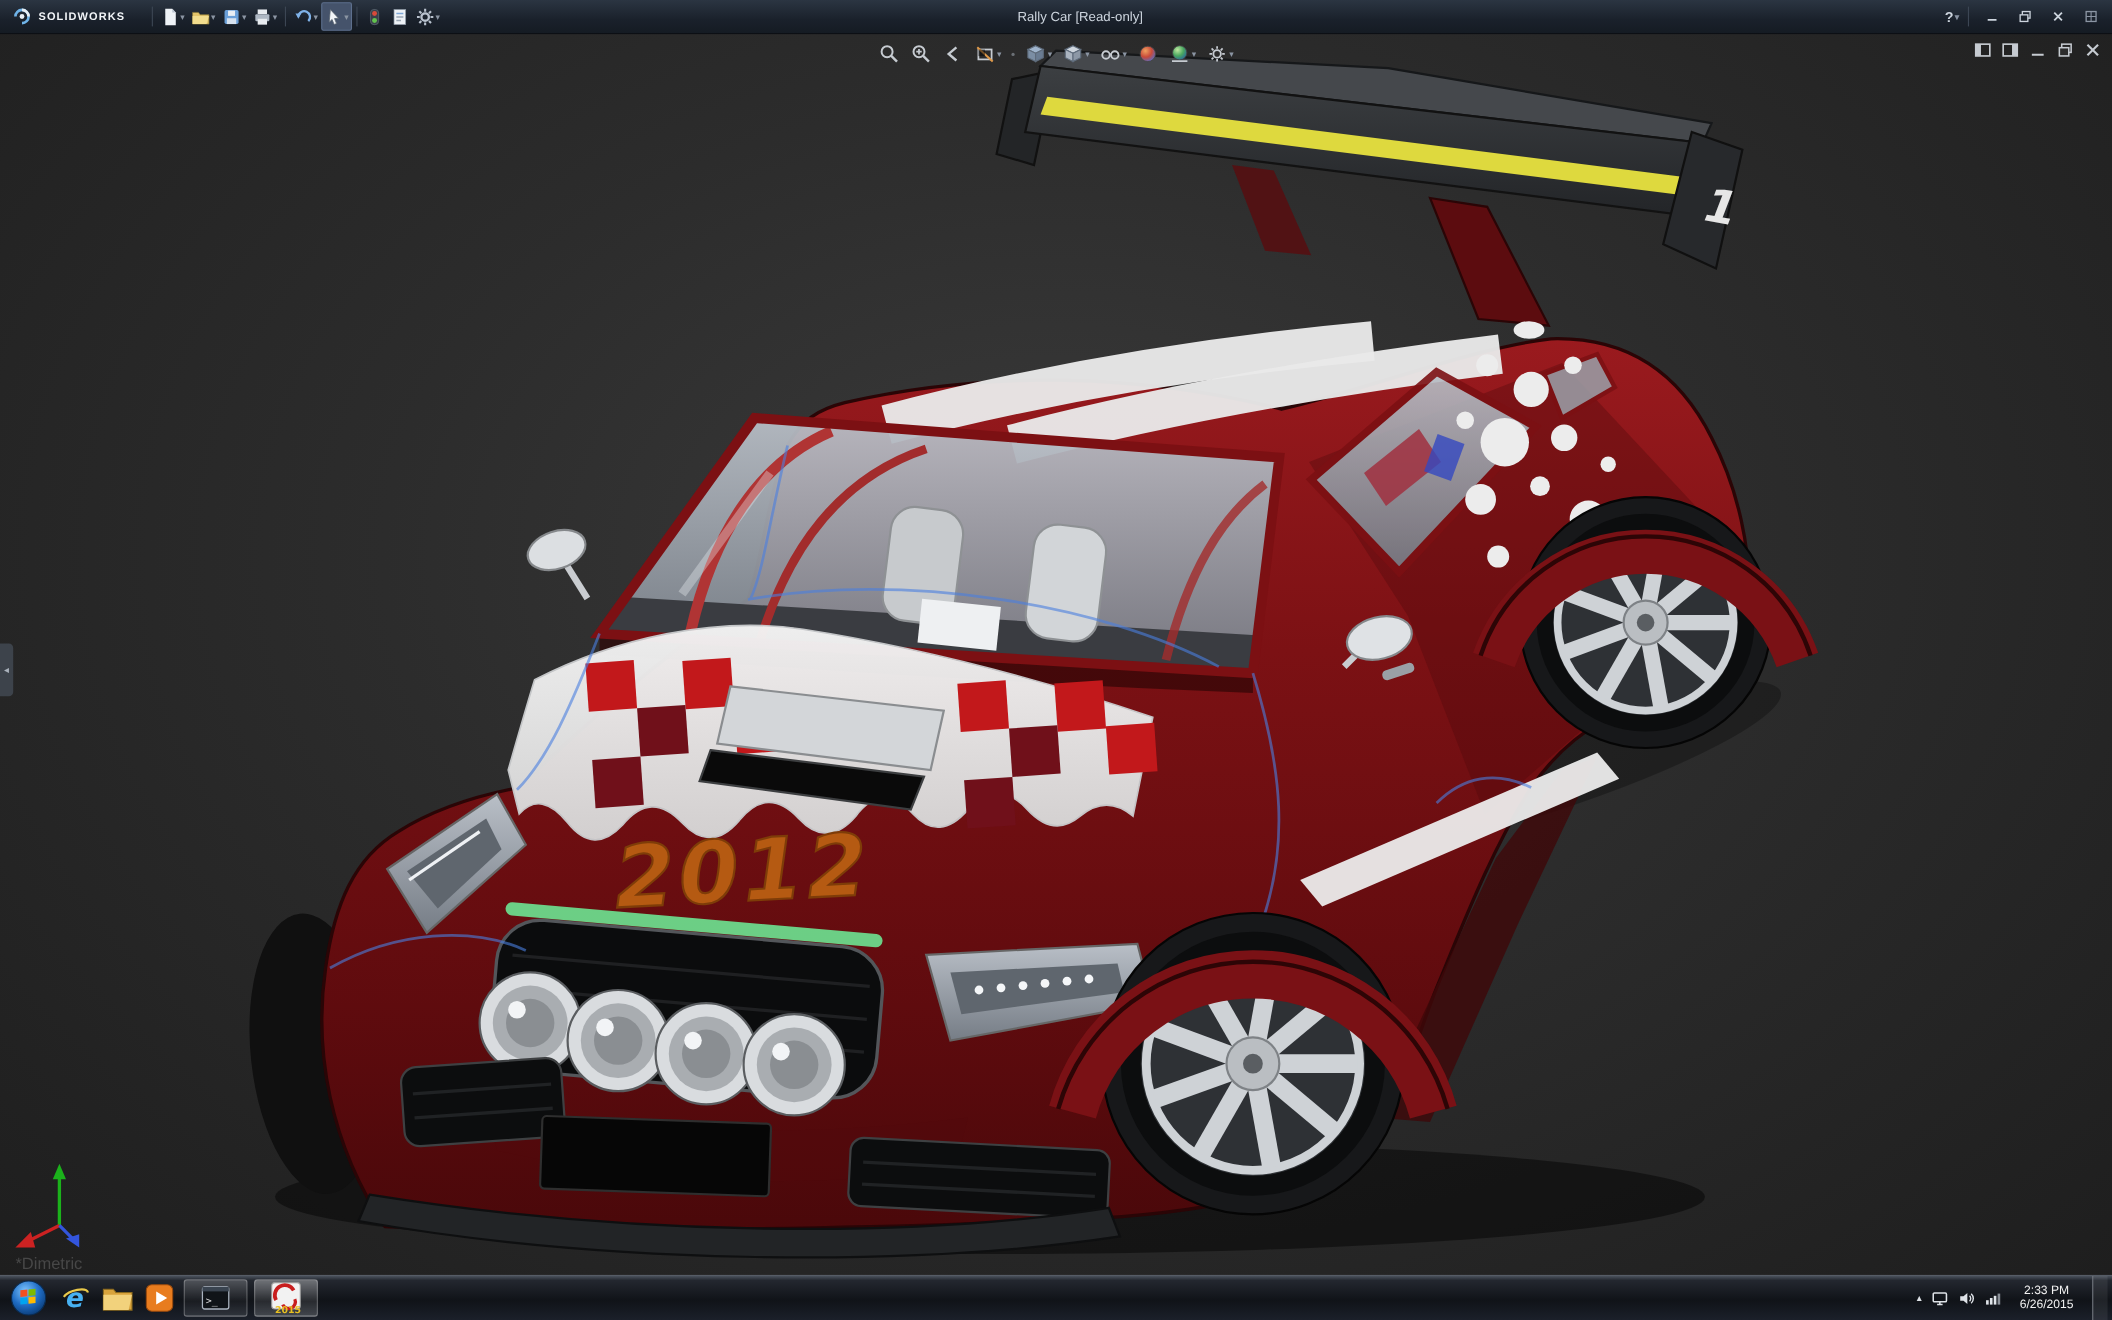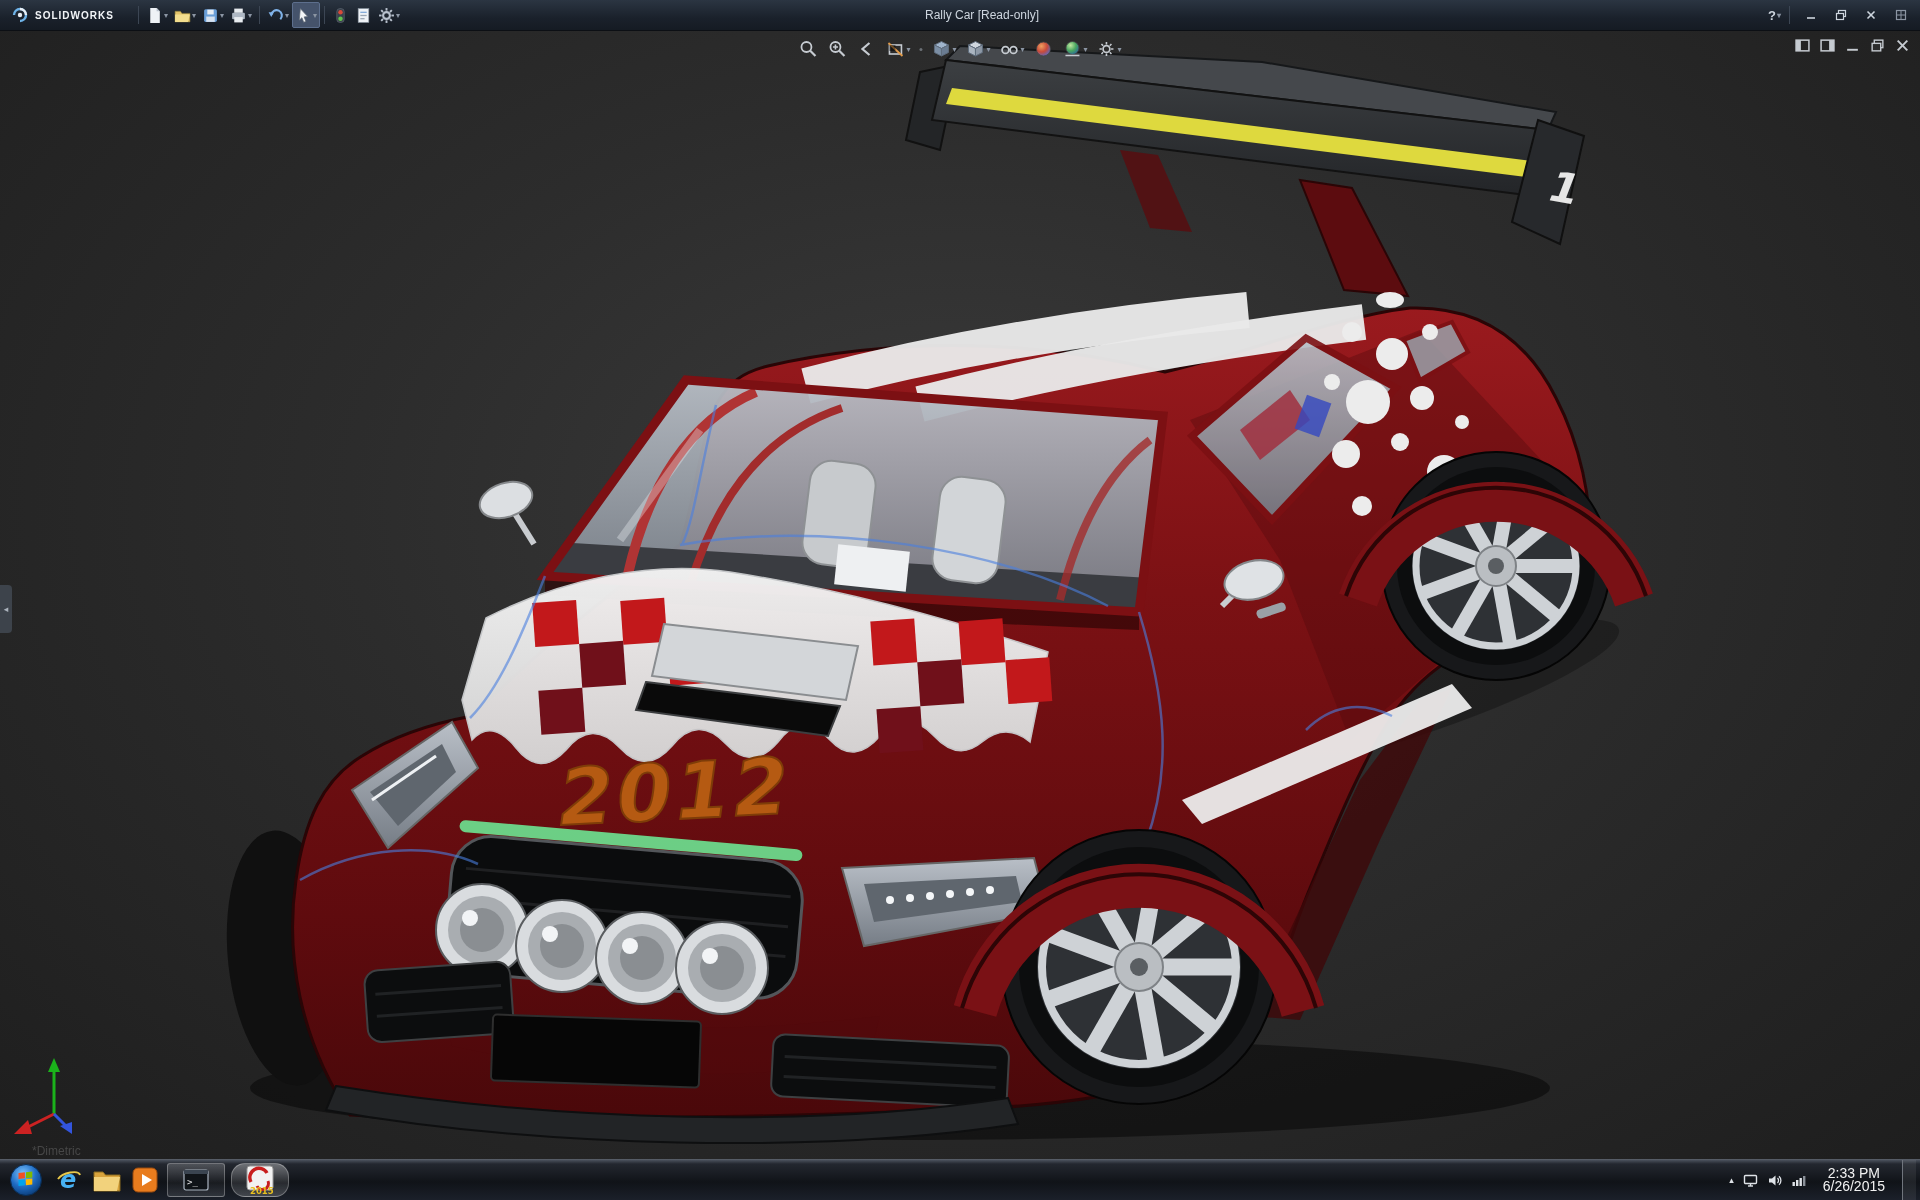--- a/index.html
+++ b/index.html
@@ -35,37 +35,37 @@
   .hud-btn svg{width:20px;height:20px;}
   .hud-sep{width:3px;height:3px;border-radius:50%;background:#6b7076;margin:0 1px;}
 
   .doc-controls{position:absolute;top:8px;right:10px;display:flex;align-items:center;gap:10px;z-index:20;}
   .doc-controls svg{width:15px;height:15px;}
 
   .panel-tab{position:absolute;left:0;top:555px;width:12px;height:48px;background:#3d434b;
     border-radius:0 4px 4px 0;color:#aab2bc;font-size:9px;display:flex;align-items:center;
     justify-content:center;z-index:20;}
 
-  .orientation-label{position:absolute;left:32px;bottom:2px;font-size:12px;color:#474747;z-index:20;margin-top:16px;}
+  .orientation-label{position:absolute;left:14px;bottom:2px;font-size:15px;color:#474747;z-index:20;margin-top:16px;}
   .triad{position:absolute;left:6px;bottom:18px;z-index:20;}
 
   
   .taskbar{position:absolute;bottom:0;left:0;width:1920px;height:40px;
     background:linear-gradient(#4a515c 0%,#23272f 10%,#101318 55%,#1b202a 100%);
     border-top:1px solid #565c66;display:flex;align-items:center;z-index:50;color:#eee;}
   .orb{width:36px;height:36px;margin:0 6px 0 8px;display:flex;align-items:center;justify-content:center;}
   .task-icon{width:38px;height:34px;display:flex;align-items:center;justify-content:center;border-radius:3px;}
   .task-app{width:56px;height:32px;margin:0 3px;display:flex;align-items:center;justify-content:center;
     border:1px solid rgba(255,255,255,.28);border-radius:3px;
     background:linear-gradient(rgba(255,255,255,.20),rgba(255,255,255,.04) 60%,rgba(255,255,255,.10));}
-  .task-app.front{background:linear-gradient(rgba(255,255,255,.34),rgba(255,255,255,.10) 60%,rgba(255,255,255,.18));border-radius:14px;}
+  .task-app.front{background:linear-gradient(rgba(255,255,255,.34),rgba(255,255,255,.10) 60%,rgba(255,255,255,.18));}
   .tray{margin-left:auto;display:flex;align-items:center;gap:9px;padding-right:4px;}
   .tray svg{width:15px;height:15px;}
   .chev{font-size:9px;color:#dfe3e8;}
-  .clock{text-align:center;font-size:14px;line-height:13px;color:#f2f2f2;padding:0 8px;}
+  .clock{text-align:center;font-size:11px;line-height:13px;color:#f2f2f2;padding:0 8px;}
   .show-desktop{width:13px;height:40px;border-left:1px solid #70757d;background:rgba(255,255,255,.07);}
 </style>
 </head>
 <body>
 
 <div class="titlebar">
   <div class="logo">
     <svg width="20" height="20" viewBox="0 0 20 20">
       <path d="M 4 10 A 6 6 0 1 1 10 16" fill="none" stroke="#6fb3e8" stroke-width="2.4"></path>
       <path d="M 10 4 A 6 6 0 0 1 16 10" fill="none" stroke="#e8eef4" stroke-width="2.4"></path>

